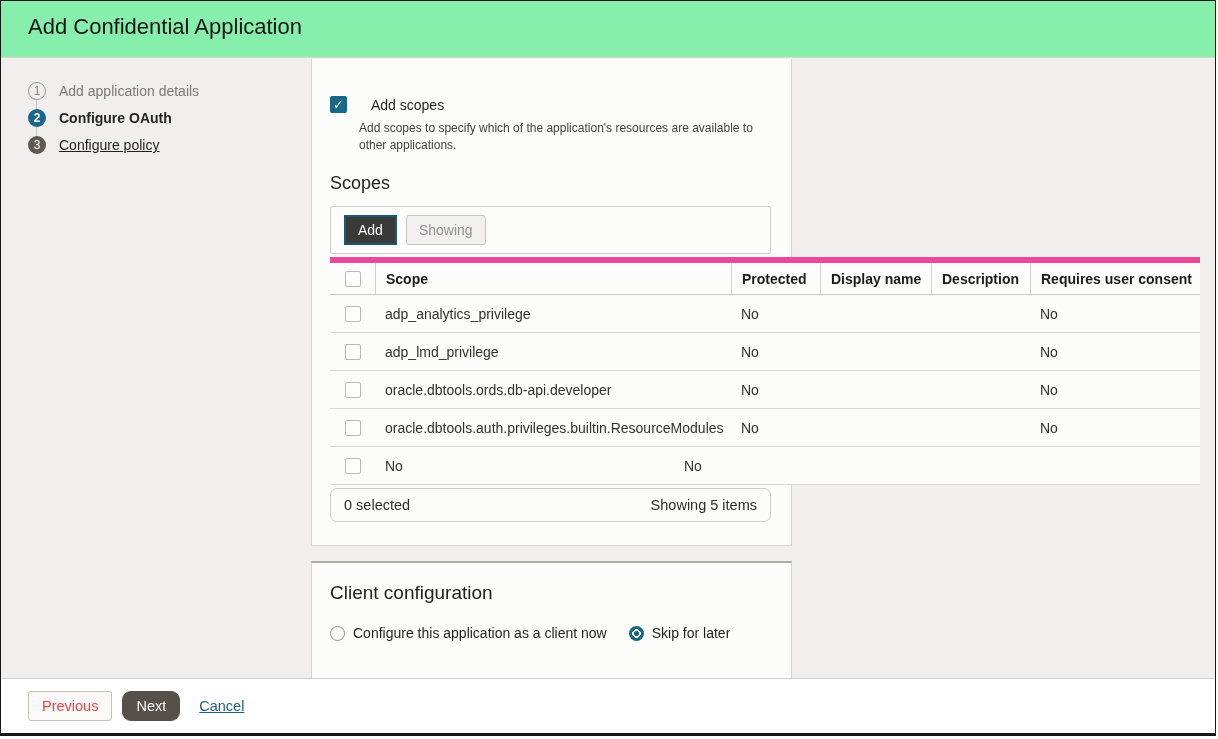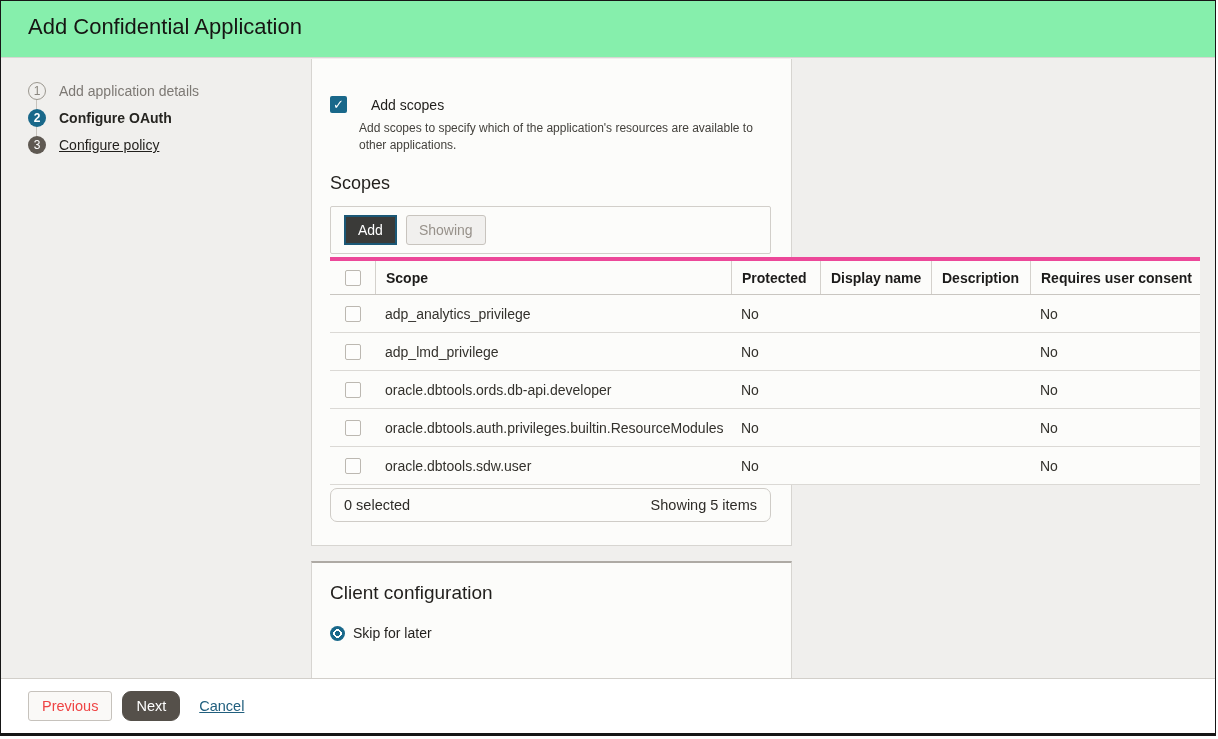--- a/index.html
+++ b/index.html
@@ -64,21 +64,21 @@
     display:flex; align-items:center; padding-left:13px; gap:9px;
   }
   .btn { font-family:inherit; font-size:14px; border-radius:0; cursor:pointer; }
   .btn-add { background:#3a3a38; color:#fff; border:2px solid #1b5876; padding:5px 12px; }
   .btn-remove { background:#f1f0ee; color:#97918a; border:1px solid #c8c4be; padding:6px 12px; border-radius:3px; }
 
   
   .scopes-table { position:absolute; left:18px; top:198px; width:870px; font-size:14px; }
   .thead {
     display:flex; height:38px; align-items:stretch; background:#fcfcfa;
-    border-top:4px solid #ec4899; border-bottom:1px solid #c9c6c1;
+    border-top:6px solid #ec4899; border-bottom:1px solid #c9c6c1;
     font-weight:bold; color:#1c1b1a;
   }
   .thead .tc { display:flex; align-items:center; }
   .tc { flex:none; padding-left:10px; }
   .tc.sep { border-left:1px solid #d4d1cc; }
   .c-check { width:45px; padding:0; display:flex; align-items:center; justify-content:center; }
   .c-scope { width:356px; }
   .c-prot  { width:89px;  }
   .c-disp  { width:111px; }
   .c-desc  { width:99px;  }
@@ -206,39 +206,42 @@
             <div class="tc c-scope">oracle.dbtools.auth.privileges.builtin.ResourceModules</div>
             <div class="tc c-prot">No</div>
             <div class="tc c-disp"></div>
             <div class="tc c-desc"></div>
             <div class="tc c-cons">No</div>
           </div>
           <div class="trow">
             <div class="tc c-check">
               <span class="checkbox-empty"></span>
             </div>
-            <div class="tc c-scope">oracle.dbtools.sdw.user</div>
             <div class="tc c-prot">No</div>
             <div class="tc c-disp"></div>
             <div class="tc c-desc"></div>
             <div class="tc c-cons">No</div>
           </div>
         </div>
     </div>
 
     <div class="table-footer">
       <span>0 selected</span>
       <span>Showing 5 items</span>
     </div>
   </div>
 
   <div class="card-client">
     <div class="client-heading">Client configuration</div>
     <div class="radio-row" id="radio-row">
         <div class="radio-option">
+          <span class="radio off"></span>
+          <span>Configure this application as a client now</span>
+        </div>
+        <div class="radio-option">
           <span class="radio on"></span>
           <span>Skip for later</span>
         </div>
       </div>
   </div>
 
   <div class="footer-bar">
     <button class="btn btn-prev">Previous</button>
     <button class="btn btn-next">Next</button>
     <span class="link-cancel">Cancel</span>

